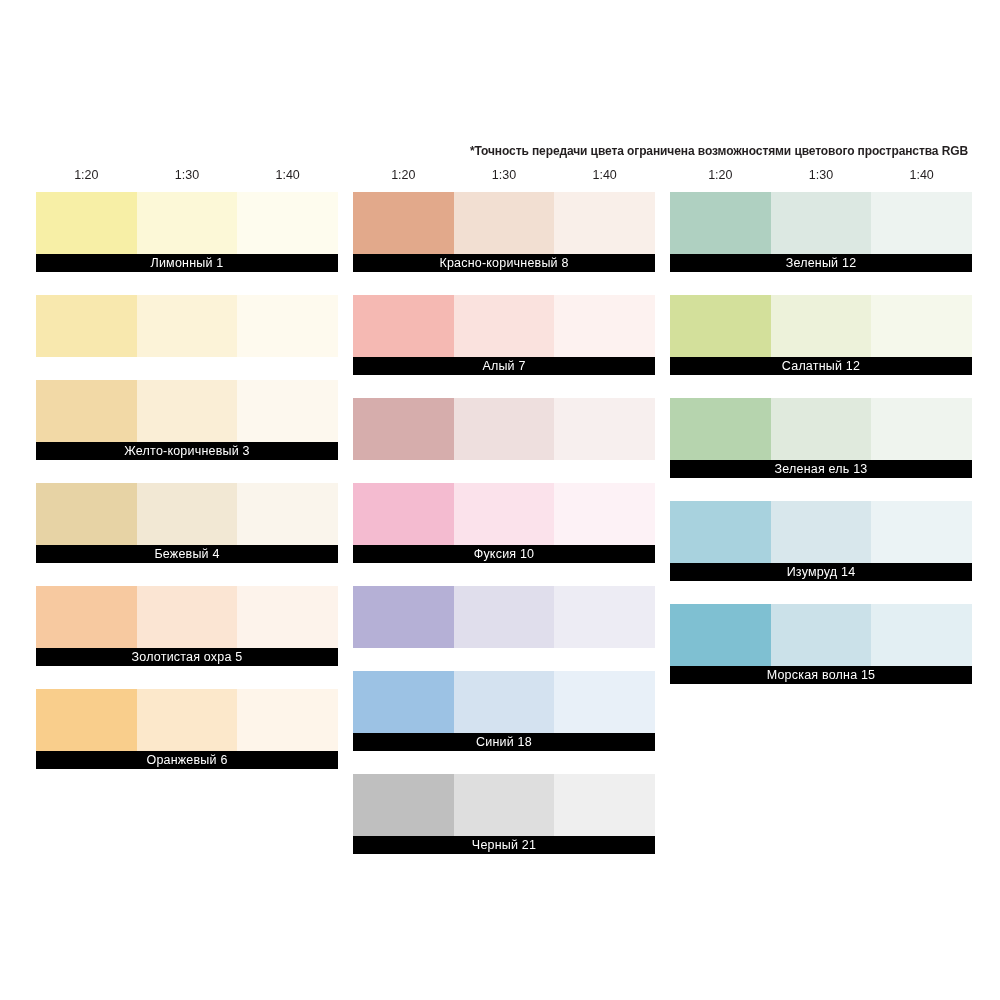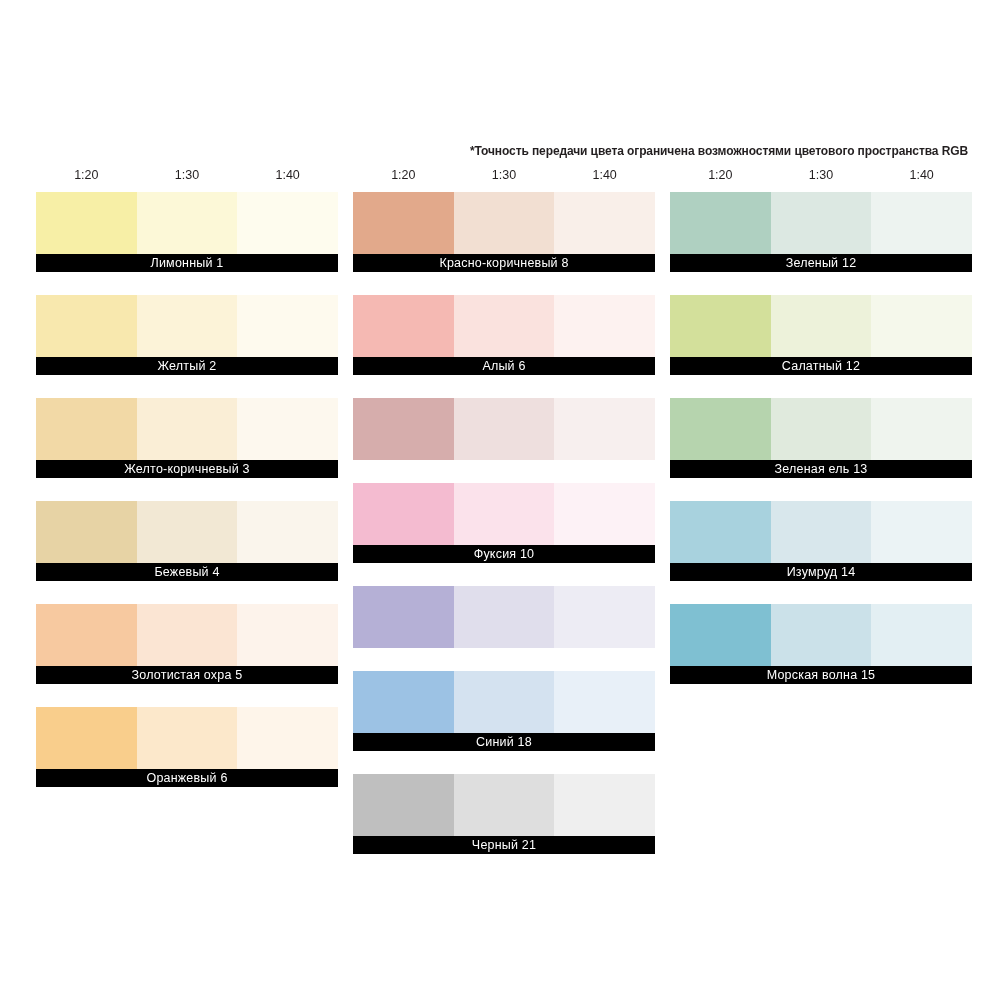--- a/index.html
+++ b/index.html
@@ -109,21 +109,20 @@
             <div class="swatch" style="background: rgb(254, 252, 238);"></div>
           </div>
           <div class="label-bar">Лимонный 1</div>
         </div>
         <div class="card">
           <div class="swatches">
             <div class="swatch" style="background: rgb(248, 232, 174);"></div>
             <div class="swatch" style="background: rgb(252, 243, 216);"></div>
             <div class="swatch" style="background: rgb(254, 250, 238);"></div>
           </div>
-          <div class="label-bar">Желтый 2</div>
         </div>
         <div class="card">
           <div class="swatches">
             <div class="swatch" style="background: rgb(242, 217, 166);"></div>
             <div class="swatch" style="background: rgb(250, 238, 214);"></div>
             <div class="swatch" style="background: rgb(253, 248, 238);"></div>
           </div>
           <div class="label-bar">Желто-коричневый 3</div>
         </div>
         <div class="card">
@@ -168,21 +167,21 @@
             <div class="swatch" style="background: rgb(249, 239, 233);"></div>
           </div>
           <div class="label-bar">Красно-коричневый 8</div>
         </div>
         <div class="card">
           <div class="swatches">
             <div class="swatch" style="background: rgb(245, 185, 179);"></div>
             <div class="swatch" style="background: rgb(250, 226, 222);"></div>
             <div class="swatch" style="background: rgb(253, 242, 240);"></div>
           </div>
-          <div class="label-bar">Алый 6</div>
+          <div class="label-bar">Алый 7</div>
         </div>
         <div class="card">
           <div class="swatches">
             <div class="swatch" style="background: rgb(214, 173, 172);"></div>
             <div class="swatch" style="background: rgb(238, 223, 222);"></div>
             <div class="swatch" style="background: rgb(247, 239, 238);"></div>
           </div>
         </div>
         <div class="card">
           <div class="swatches">

